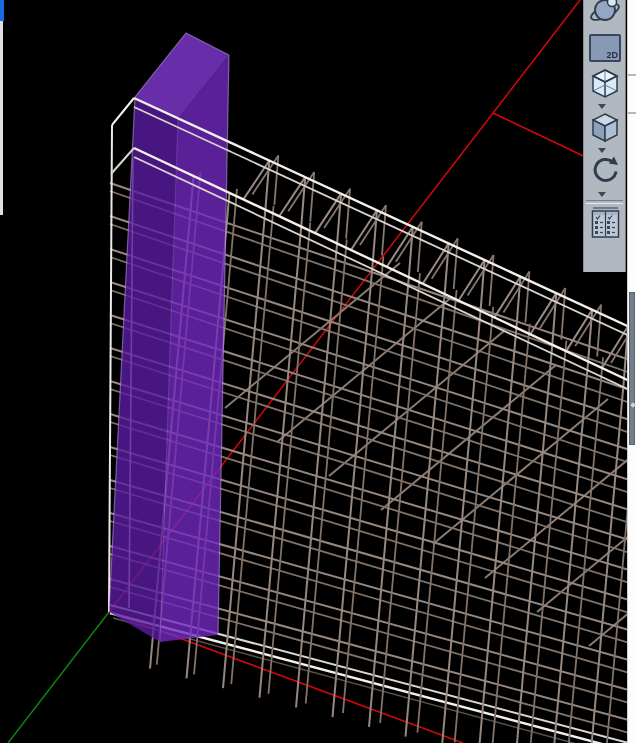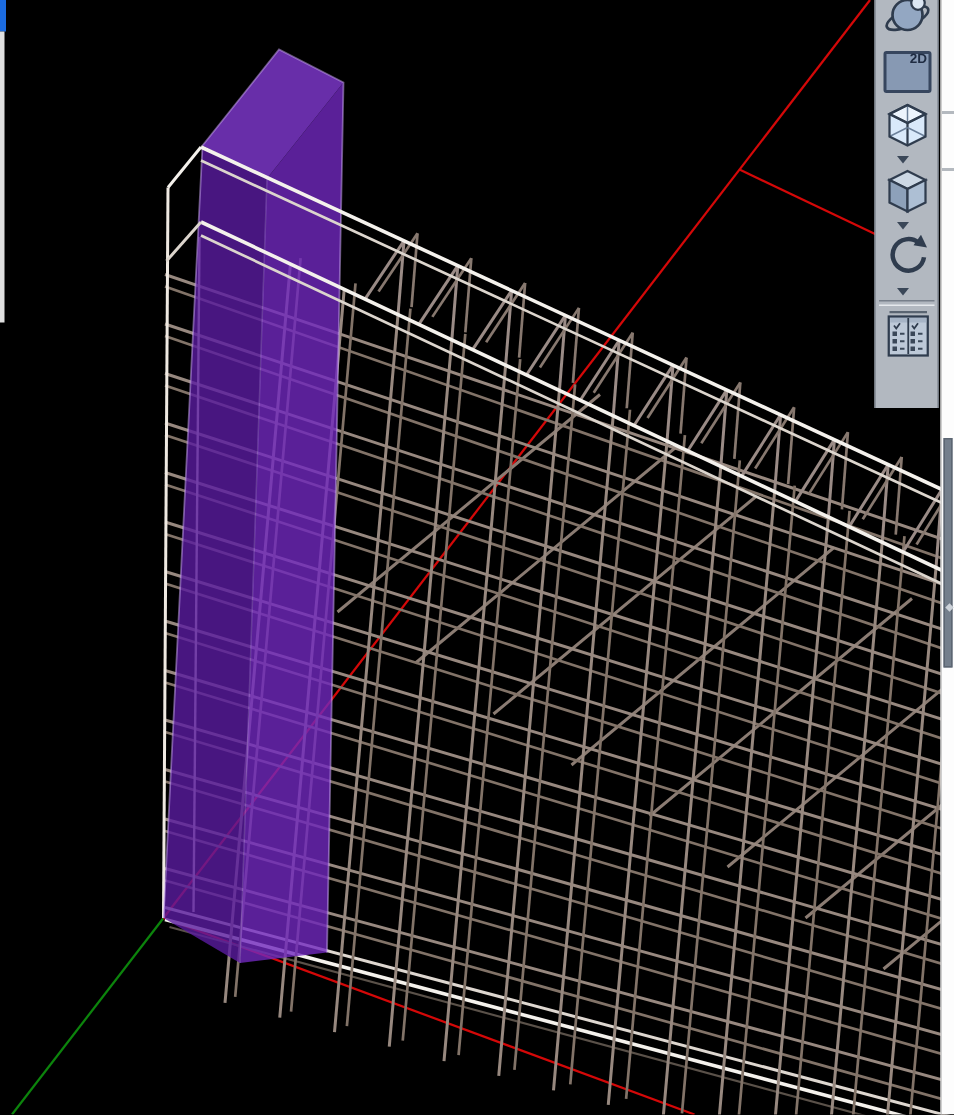--- a/index.html
+++ b/index.html
@@ -24,21 +24,21 @@
   }
   .tb-sep{
     position:absolute;left:2px;width:37px;height:2px;
     border-top:1px solid #777f8a;border-bottom:1px solid #e6e9ed;
   }
   .btn-2d{
     height:28px;background:#8799b3;border:2px solid #37465e;border-radius:2px;
     box-sizing:border-box;position:relative;
   }
   .btn-2d .lbl{
-    position:absolute;right:1px;bottom:16px;
+    position:absolute;right:1px;bottom:0px;
     font-size:9px;font-weight:bold;color:#1f2c42;letter-spacing:0px;
   }
 
   
   .right-strip{
     position:absolute;left:627px;top:0;width:9px;height:743px;
     background:#fdfdfd;z-index:6;border-left:1px solid #cfcfcf;box-sizing:border-box;
   }
   .strip-line{position:absolute;left:0;width:9px;height:2px;background:#b4b9bf;}
   .scroll-thumb{

